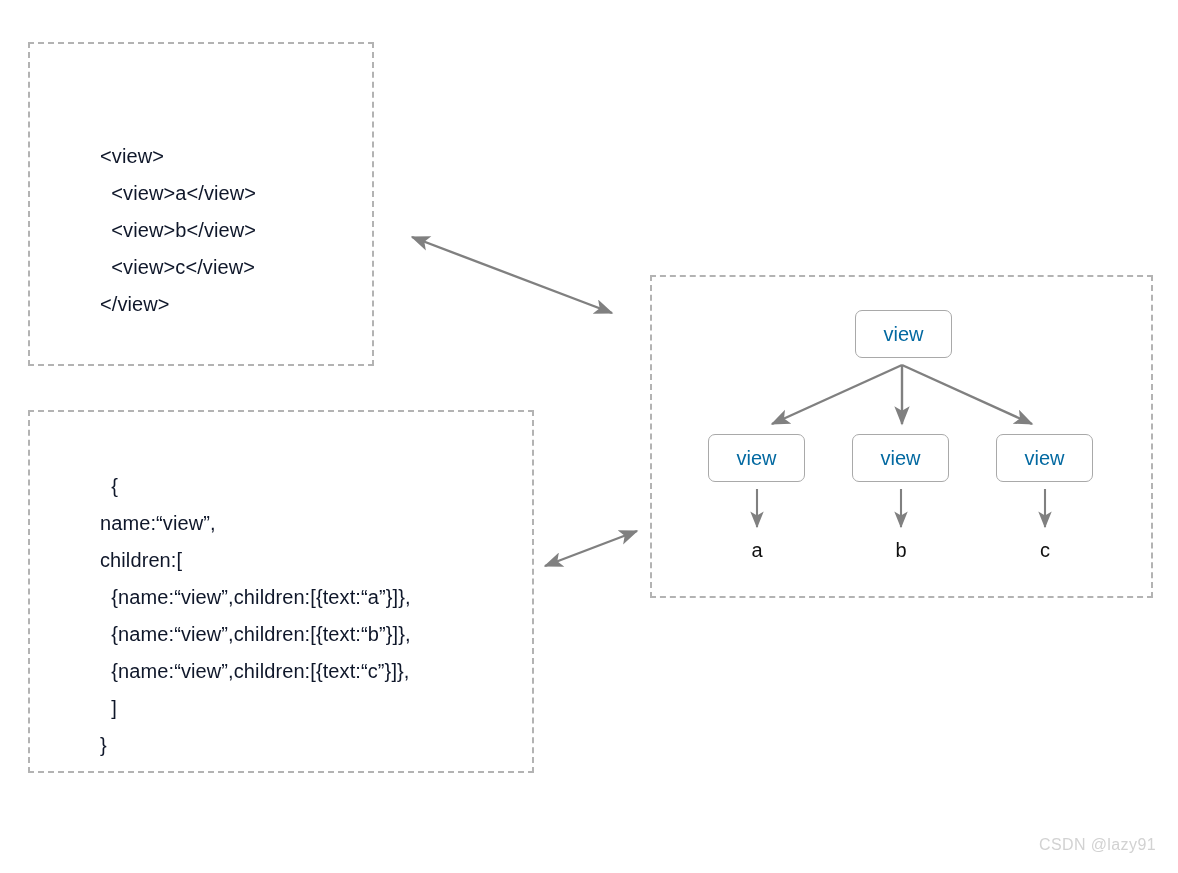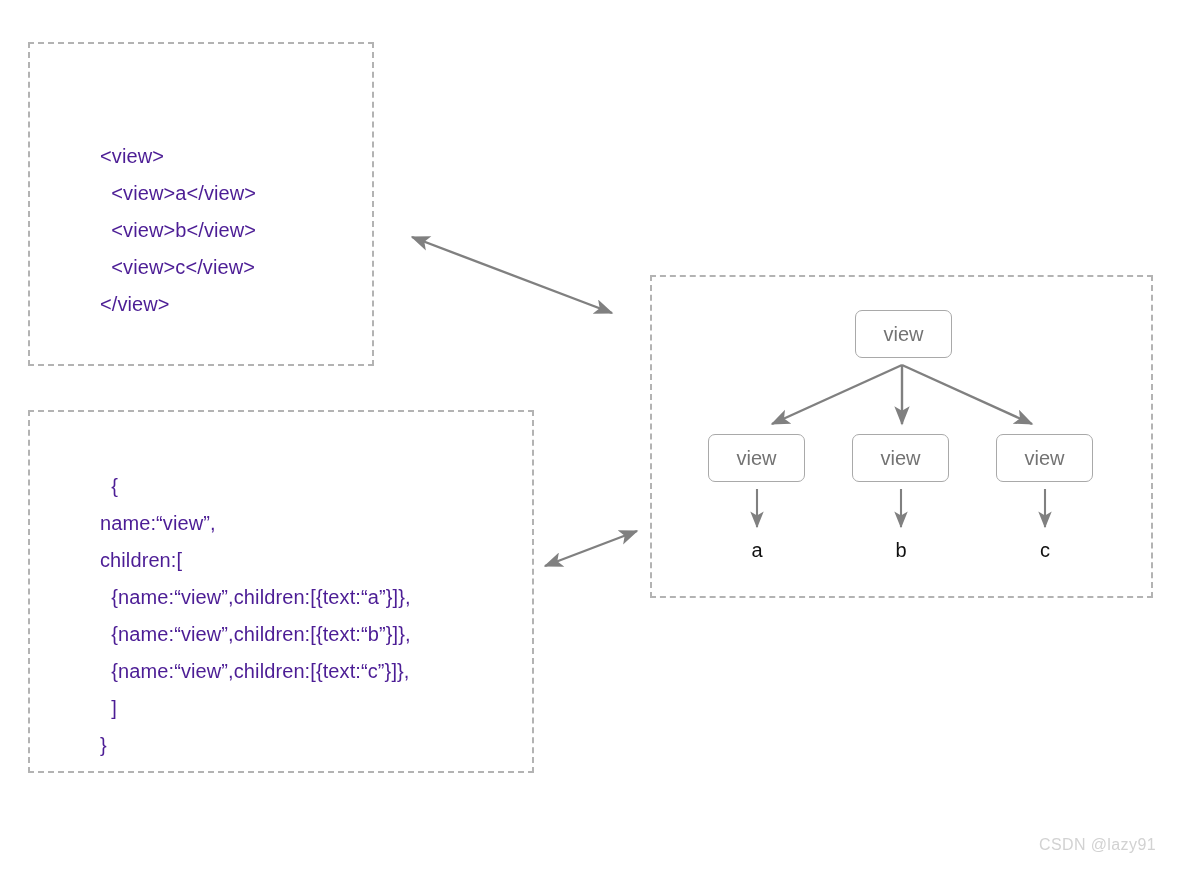--- a/index.html
+++ b/index.html
@@ -43,21 +43,21 @@
     width: 503px; height: 323px;
   }
 
   
   .code-block {
     position: absolute;
     white-space: pre;
     font-family: "Liberation Sans", sans-serif;
     font-size: 20px;
     line-height: 37px;
-    color: #4c1d95;
+    color: #0f172a;
     letter-spacing: 0.1px;
   }
   #markup-code {
     left: 100px;
     top: 118px;
   }
   #json-code {
     left: 100px;
     top: 448px;
   }
@@ -66,21 +66,21 @@
   .node-box {
     position: absolute;
     box-sizing: border-box;
     border: 1px solid #a9a9a9;
     border-radius: 7px;
     background: #ffffff;
     display: flex;
     align-items: center;
     justify-content: center;
     font-size: 20px;
-    color: #737373;
+    color: #0369a1;
   }
   #node-root      { left: 855px; top: 310px; width: 97px;  height: 48px; }
   #node-child-0   { left: 708px; top: 434px; width: 97px;  height: 48px; }
   #node-child-1   { left: 852px; top: 434px; width: 97px;  height: 48px; }
   #node-child-2   { left: 996px; top: 434px; width: 97px;  height: 48px; }
 
   
   .leaf-label {
     position: absolute;
     font-size: 20px;

